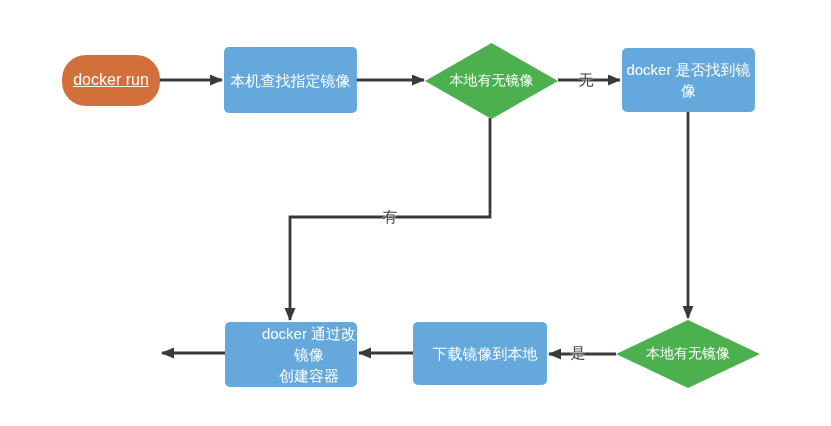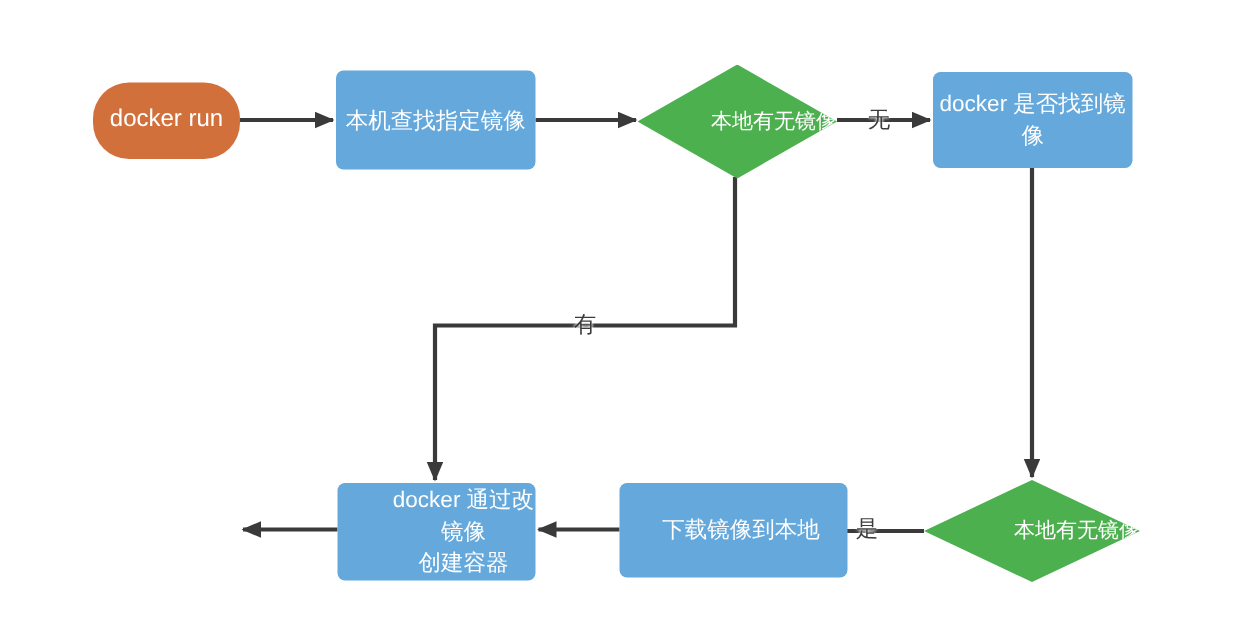--- a/index.html
+++ b/index.html
@@ -8,28 +8,28 @@
   .stage { position:relative; width:831px; height:426px; background:#FFFFFF; overflow:hidden; }
 
   .edges { position:absolute; left:0; top:0; width:831px; height:426px; }
 
   .node {
     position:absolute; display:flex; align-items:center; justify-content:center;
     text-align:center; color:#FFFFFF; white-space:pre-line; line-height:1.4;
   }
   .process  { background:#64A8DC; border-radius:5px;  font-size:15px; }
   .terminal { background:#D2703C; border-radius:24px; font-size:16px; }
-  .decision { background:#4CB04E; clip-path:polygon(50% 0,100% 50%,50% 100%,0 50%); font-size:14px;justify-content:flex-end; }
+  .decision { background:#4CB04E; clip-path:polygon(50% 0,100% 50%,50% 100%,0 50%); font-size:14px; }
 
-  .n-start      { left:62px;  top:55px;  width:98px;  height:51px; }
+  .n-start      { left:62px;  top:55px;  width:98px;  height:51px;text-decoration:underline; }
   .n-find-local { left:224px; top:47px;  width:133px; height:66px; }
   .n-has-local  { left:425px; top:43px;  width:133px; height:76px; }
   .n-hub        { left:622px; top:48px;  width:133px; height:64px; }
   .n-found      { left:616px; top:320px; width:144px; height:68px; }
-  .n-download   { left:413px; top:322px; width:152px; height:63px;padding-left:10px; }
+  .n-download   { left:413px; top:322px; width:134px; height:63px;padding-left:10px; }
   .n-create     { left:225px; top:322px; width:132px; height:65px;padding-left:36px; }
   .n-run        { left:62px;  top:328px; width:96px;  height:52px; }
 
   .edge-label {
     position:absolute; transform:translate(-50%,-50%);
     font-size:15px; color:#3C3C3C;
     text-shadow:0 0 2px #fff, 0 0 2px #fff;
   }
   .el-no  { left:586px; top:80px; }
   .el-has { left:390px; top:217px; }

